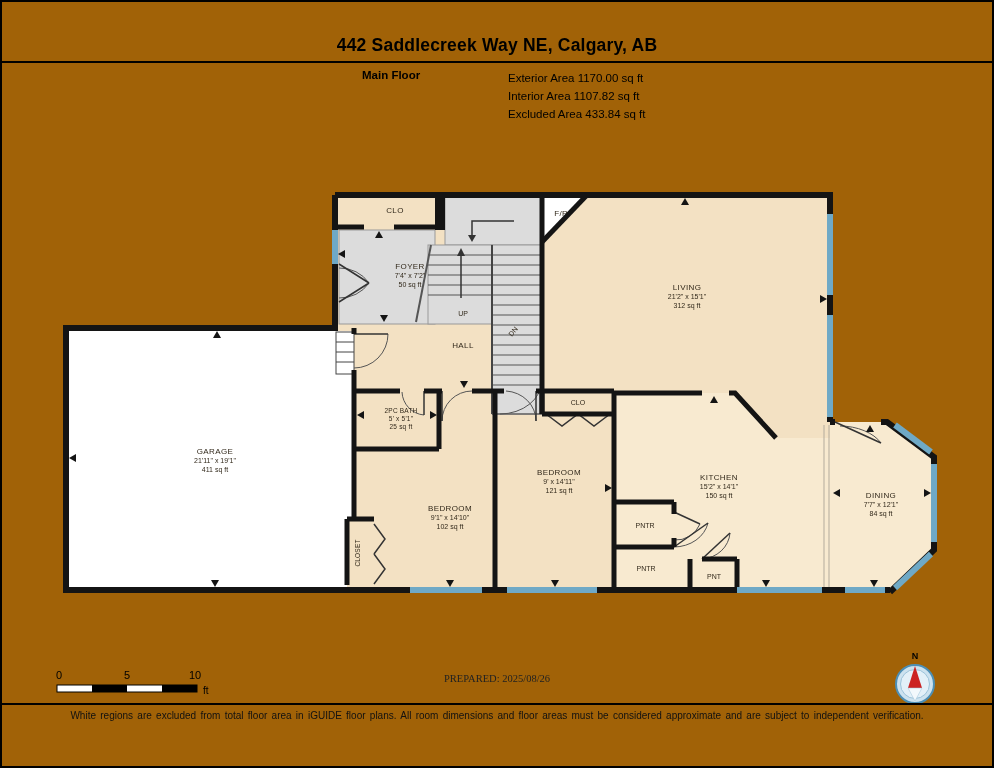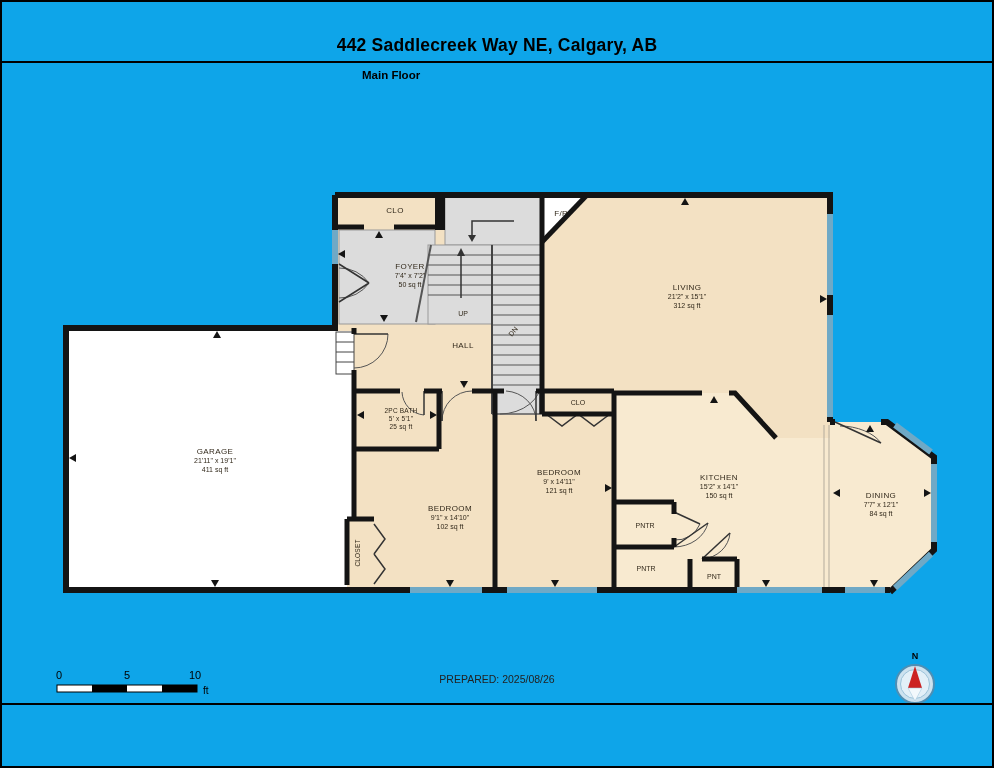--- a/index.html
+++ b/index.html
@@ -1,47 +1,52 @@
 <!DOCTYPE html>
 <html><head>
 <meta charset="utf-8">
 <style>
   html,body{margin:0;padding:0;background:#888;}
-  .page{position:relative;width:994px;height:768px;background:#0ea5e9;border:2px solid #000;
+  .page{position:relative;width:994px;height:768px;background:#a16207;border:2px solid #000;
         box-sizing:border-box;font-family:"Liberation Sans",sans-serif;overflow:hidden;}
   .title{position:absolute;top:33px;left:0;width:100%;text-align:center;
          font-size:17.5px;font-weight:bold;color:#000;letter-spacing:.2px;}
   .rule{position:absolute;left:0;right:0;height:2px;background:#000;}
   .rule.top{top:59px;}
   .rule.bottom{top:701px;}
   .floor-label{position:absolute;left:360px;top:67px;width:132px;text-align:left;
                font-weight:bold;font-size:11.5px;color:#000;}
   .area-col{position:absolute;left:506px;top:67px;font-size:11.5px;color:#000;line-height:18px;}
   .prepared{position:absolute;top:671px;left:0;width:100%;text-align:center;
-            font-size:10.5px;color:#222;}
+            font-size:10.5px;color:#222;font-family:Liberation Serif, serif;}
   .disclaimer{position:absolute;top:708px;left:36px;right:36px;text-align:center;
               font-size:10px;color:#111;word-spacing:1.5px;}
   svg.plan{position:absolute;top:0;left:0;}
   svg text{font-family:"Liberation Sans",sans-serif;fill:#32291b;}
   text.rname{font-size:8px;letter-spacing:.4px;}
   text.rdim{font-size:7px;}
   text.small{font-size:6.5px;letter-spacing:.2px;}
   text.tick{font-size:11px;fill:#000;}
   text.unit{font-size:10px;fill:#000;}
   text.north{font-size:9px;font-weight:bold;fill:#000;}
 </style>
 </head>
 <body>
 
 <div class="page">
 
   <div class="title">442 Saddlecreek Way NE, Calgary, AB</div>
   <div class="rule top"></div>
 
   <div class="floor-label">Main Floor</div>
+  <div class="area-col">
+    <div>Exterior Area 1170.00 sq ft</div>
+    <div>Interior Area 1107.82 sq ft</div>
+    <div>Excluded Area 433.84 sq ft</div>
+  </div>
 
   <svg class="plan" width="990" height="764" viewBox="0 0 990 764">
 
     <polygon points="333,193 828,193 828,420 885,420 932,455 932,548 888,590 64,590 64,326 333,326" fill="#f3e1c3"></polygon>
     <polygon points="612,391 733,391 774,436 828,436 828,588 612,588" fill="#f8ead0"></polygon>
     <polygon points="828,420 885,420 932,455 932,548 888,588 828,588" fill="#f8ead0"></polygon>
     <rect x="66" y="329" width="286" height="256" fill="#ffffff"></rect>
     <rect x="345" y="517" width="27" height="71" fill="#f3e1c3"></rect>
 
     <g fill="#dcdcdc" stroke="#999" stroke-width="1">
@@ -228,14 +233,15 @@
       <text class="north" x="913" y="657" text-anchor="middle">N</text>
       <circle cx="913" cy="682" r="19" fill="#cde2ef" stroke="#4d8fb5" stroke-width="2"></circle>
       <circle cx="913" cy="682" r="14.5" fill="#e3f0f8" stroke="#9cc3da" stroke-width="1"></circle>
       <polygon points="913,664 906,686 920,686" fill="#cc2222"></polygon>
       <polygon points="906,686 920,686 913,699" fill="#f2f8fc" stroke="#9cc3da" stroke-width="0.5"></polygon>
     </g>
   </svg>
 
   <div class="prepared">PREPARED: 2025/08/26</div>
   <div class="rule bottom"></div>
+  <div class="disclaimer">White regions are excluded from total floor area in iGUIDE floor plans. All room dimensions and floor areas must be considered approximate and are subject to independent verification.</div>
 
 </div>
 
 </body></html>

